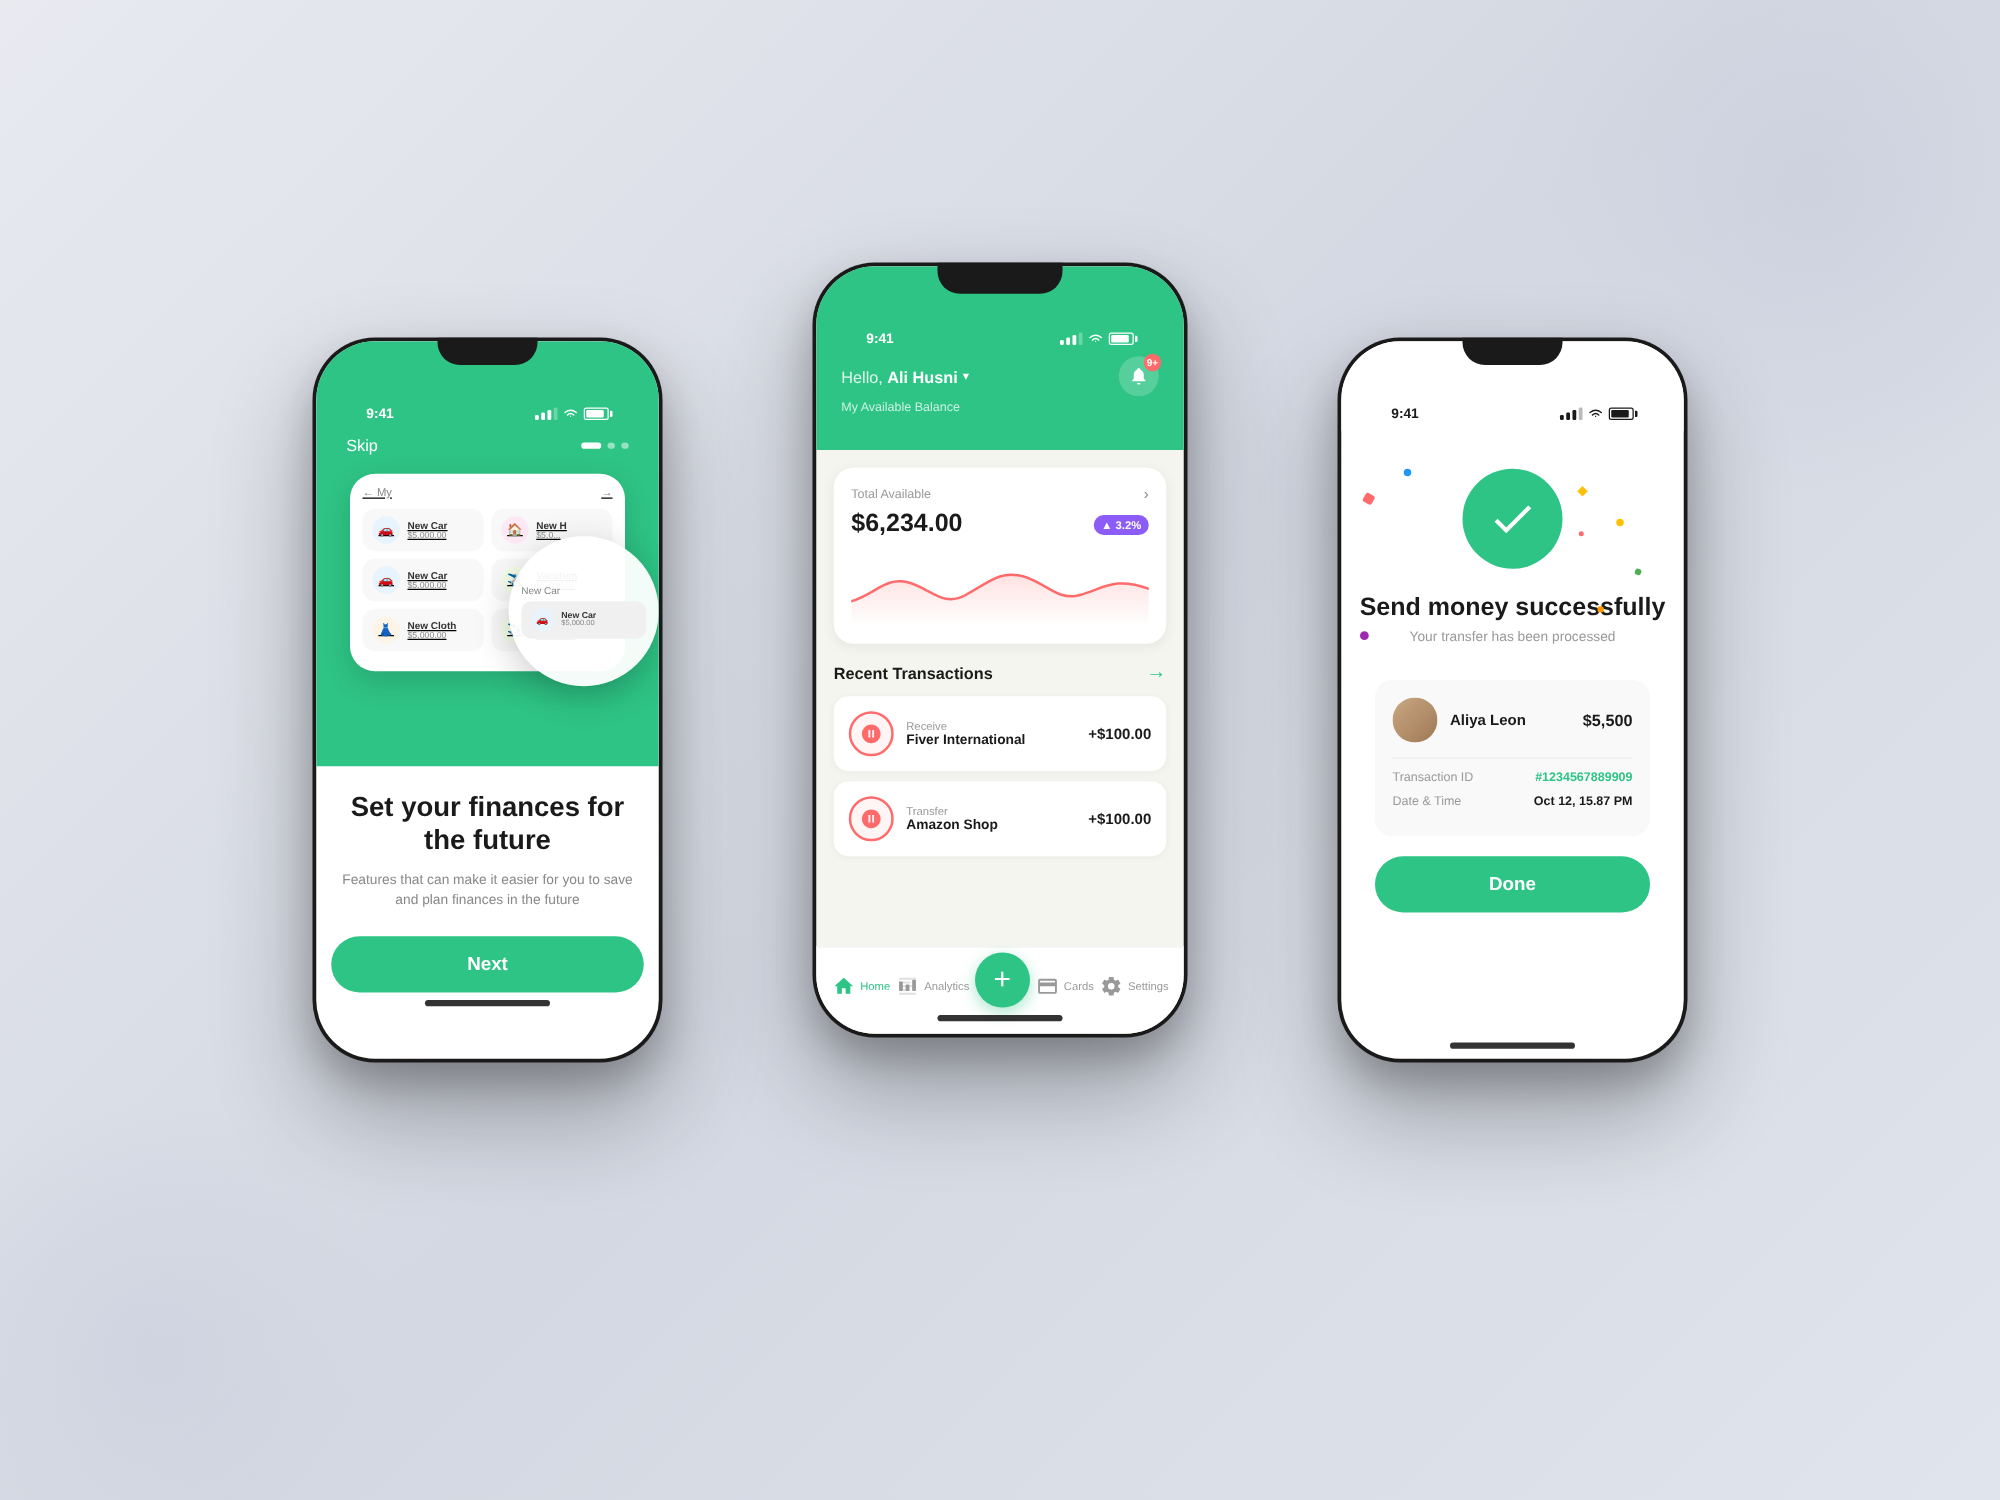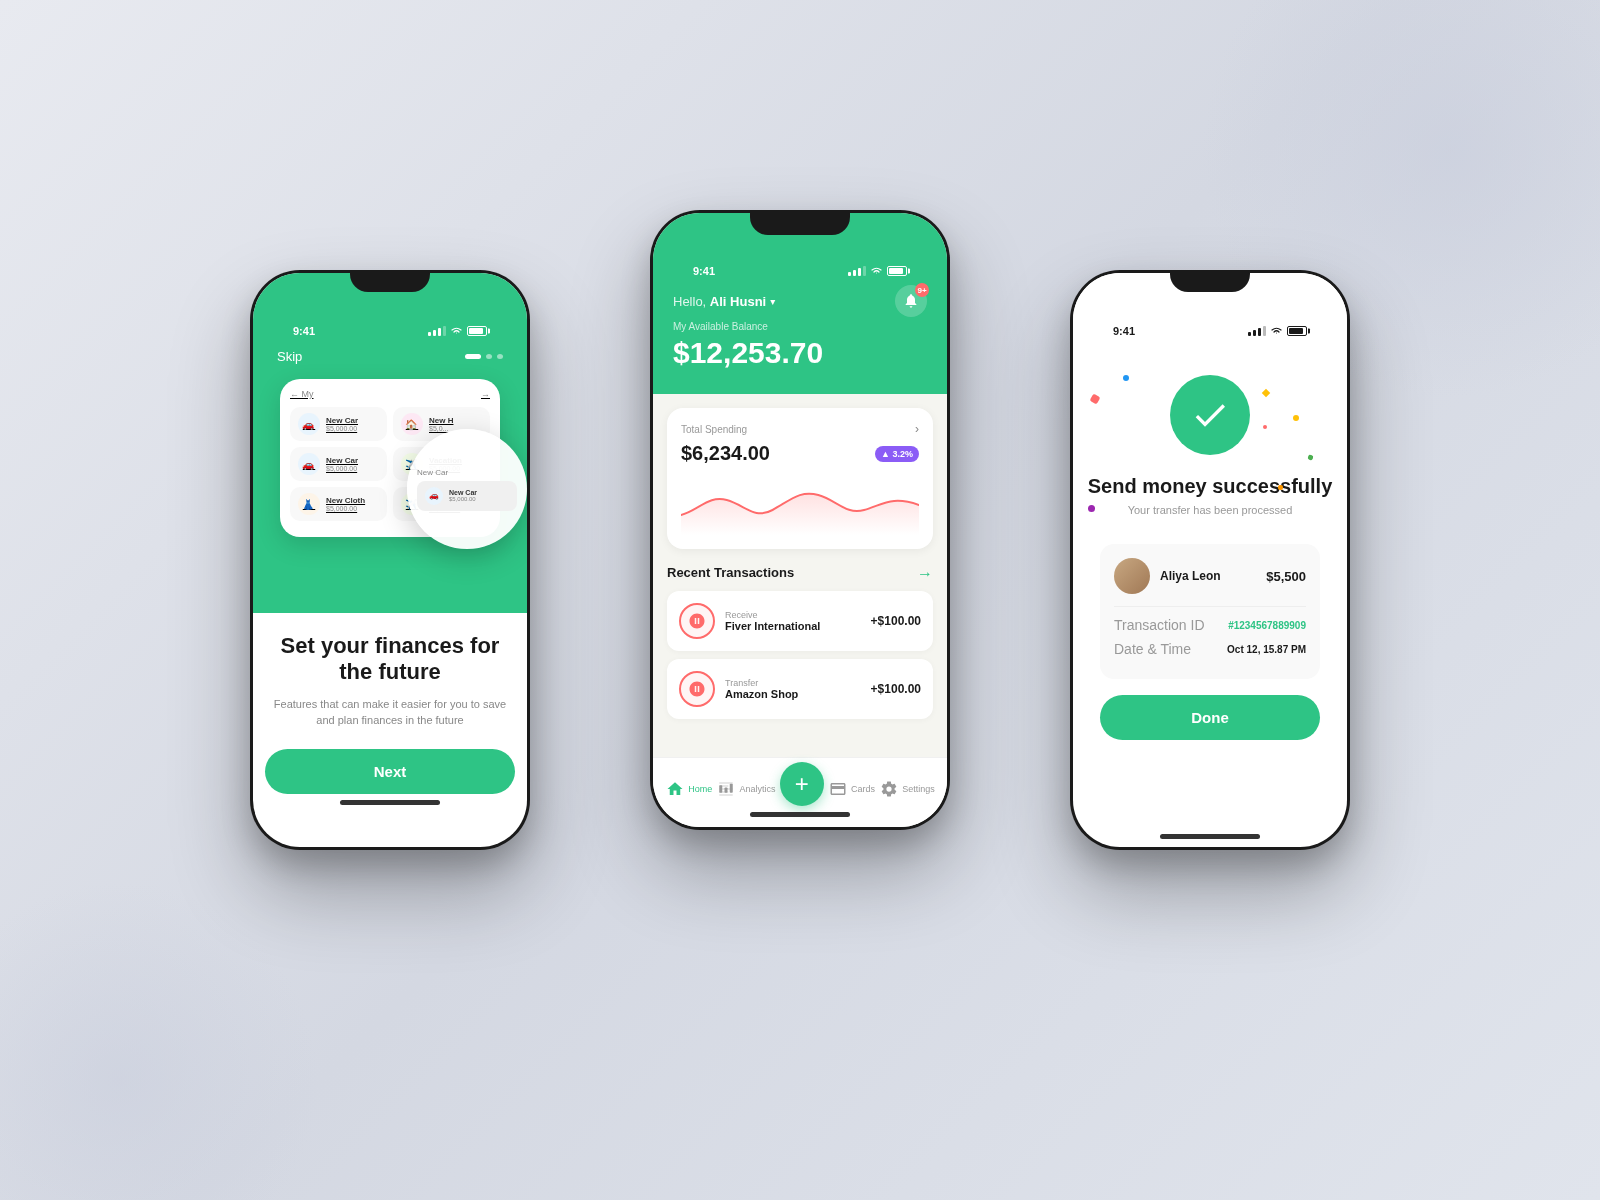--- a/index.html
+++ b/index.html
@@ -675,21 +675,21 @@
     }
 
     .detail-row {
       display: flex;
       justify-content: space-between;
       align-items: center;
       margin-bottom: 8px;
     }
 
     .detail-label {
-      font-size: 14px;
+      font-size: 10px;
       color: #999;
     }
 
     .detail-value {
       font-size: 10px;
       font-weight: 600;
       color: #1a1a1a;
     }
 
     .detail-value.link {
@@ -877,26 +877,25 @@
           </div>
           <div class="notif-btn">
             <svg width="16" height="16" viewBox="0 0 24 24" fill="white">
               <path d="M12 2C10.9 2 10 2.9 10 4v.29C7.67 5.18 6 7.4 6 10v5l-2 2v1h16v-1l-2-2v-5c0-2.6-1.67-4.82-4-5.71V4c0-1.1-.9-2-2-2zm0 20c1.1 0 2-.9 2-2h-4c0 1.1.9 2 2 2z"></path>
             </svg>
             <span class="notif-badge">9+</span>
           </div>
         </div>
 
         <div class="balance-label">My Available Balance</div>
-        <div class="balance-amount">$12,253.70</div>
       </div>
 
       <div class="spending-card">
         <div class="spending-header">
-          <span class="spending-label">Total Spending</span>
+          <span class="spending-label">Total Available</span>
           <span class="arrow-right">›</span>
         </div>
         <div class="spending-row">
           <span class="spending-amount">$6,234.00</span>
           <span class="spending-badge">▲ 3.2%</span>
         </div>
 
         <div class="spending-chart">
           <svg class="chart-svg" viewBox="0 0 260 60" preserveAspectRatio="none">
             <defs>

